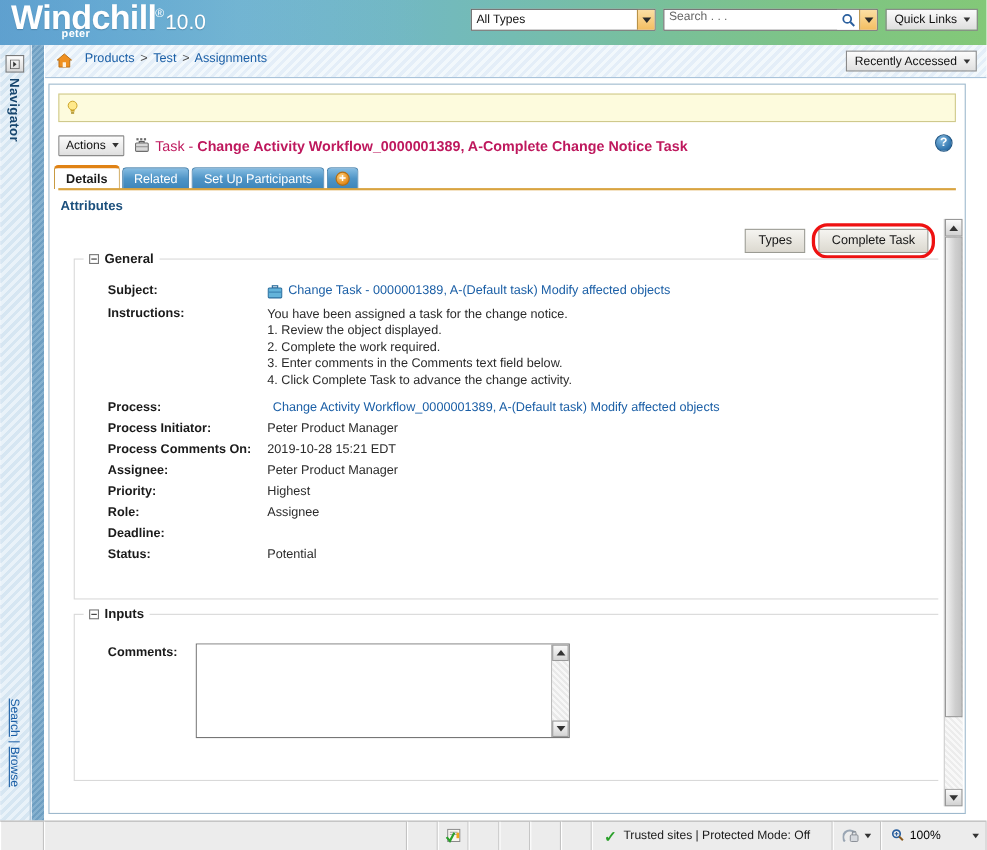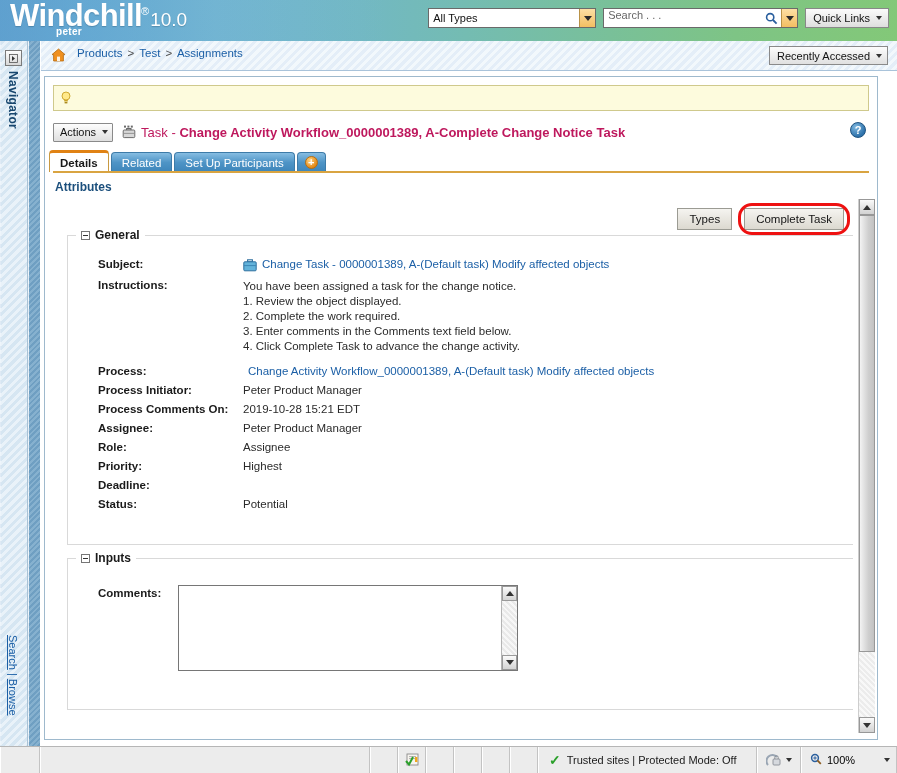--- a/index.html
+++ b/index.html
@@ -751,27 +751,27 @@
             <span class="lbl">Process Comments On:</span>
             <span class="val">2019-10-28 15:21 EDT</span>
           </div>
 
           <div class="row">
             <span class="lbl">Assignee:</span>
             <span class="val">Peter Product Manager</span>
           </div>
 
           <div class="row">
+            <span class="lbl">Priority:</span>
+            <span class="val">Highest</span>
+          </div>
+
+          <div class="row">
             <span class="lbl">Role:</span>
             <span class="val">Assignee</span>
-          </div>
-
-          <div class="row">
-            <span class="lbl">Priority:</span>
-            <span class="val">Highest</span>
           </div>
 
           <div class="row">
             <span class="lbl">Deadline:</span>
             <span class="val"></span>
           </div>
 
           <div class="row">
             <span class="lbl">Status:</span>
             <span class="val">Potential</span>

